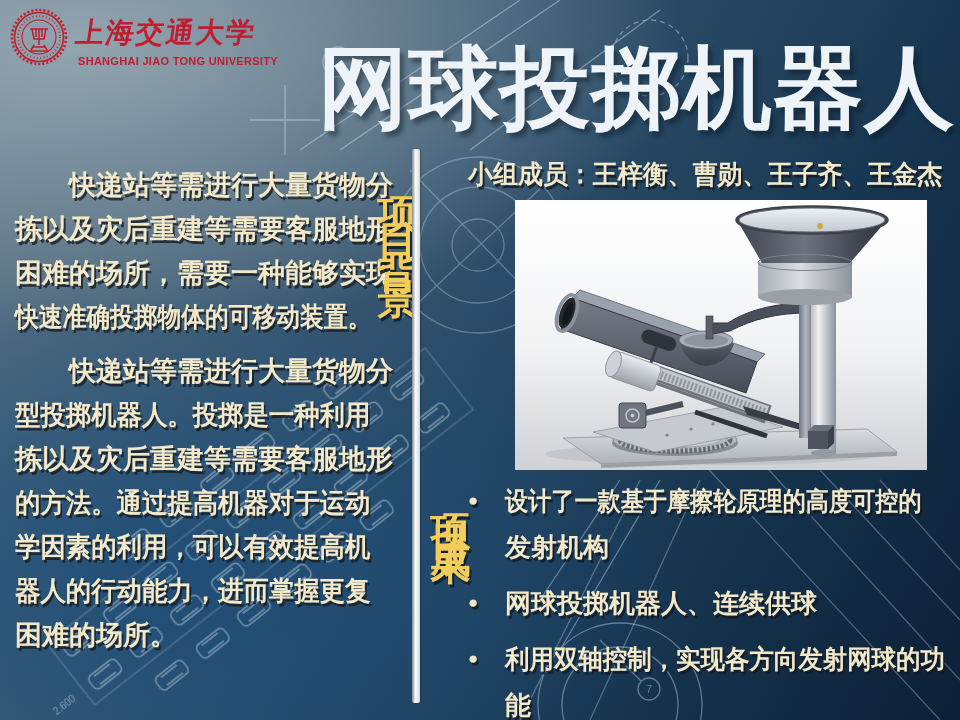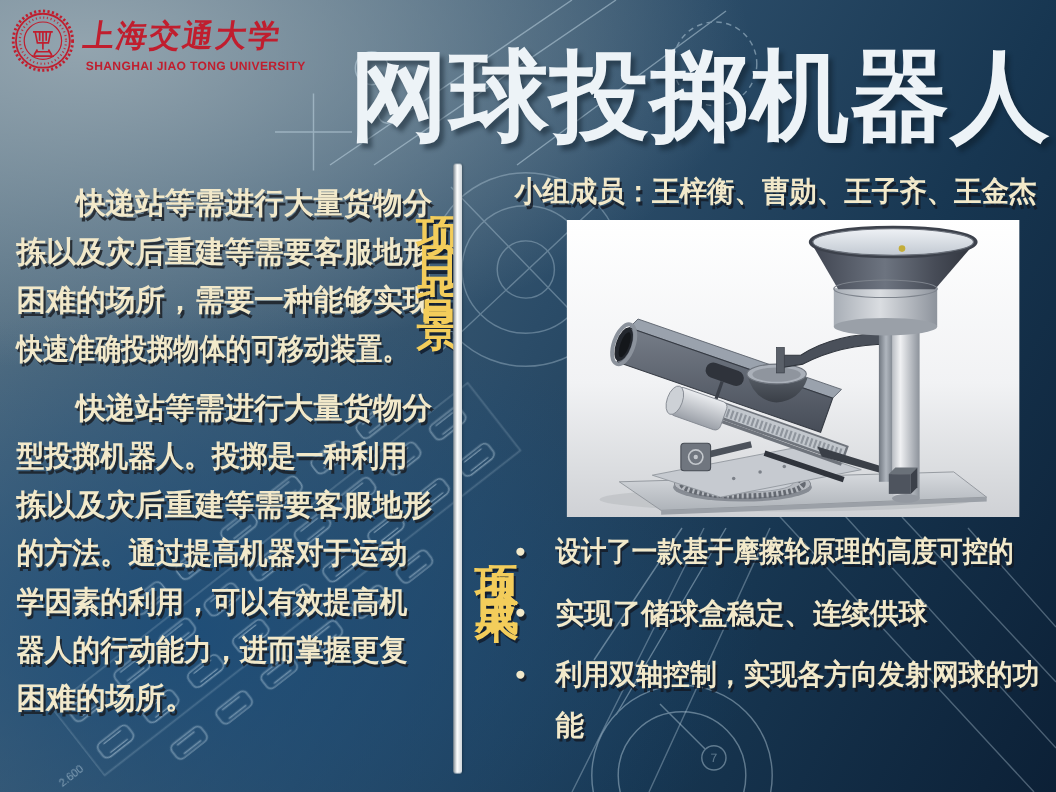--- a/index.html
+++ b/index.html
@@ -333,24 +333,25 @@
         <rect x="293" y="231" width="20" height="18" fill="#4e545e"></rect>
         <polygon points="313,231 319,225 319,243 313,249" fill="#3c414a"></polygon>
       </g>
     </svg>
   </div>
 
   <ul class="bullets">
     <li>
       <span class="dot">●</span>
       <span class="bl sqb89">设计了一款基于摩擦轮原理的高度可控的</span>
+      <span class="bl">发射机构</span>
     </li>
     <li>
       <span class="dot">●</span>
-      <span class="bl">实现了储球盒稳定、连续供球</span>
+      <span class="bl">网球投掷机器人、连续供球</span>
     </li>
     <li>
       <span class="dot">●</span>
       <span class="bl sqb94">利用双轴控制，实现各方向发射网球的功</span>
       <span class="bl">能</span>
     </li>
   </ul>
 
 </div>
 

